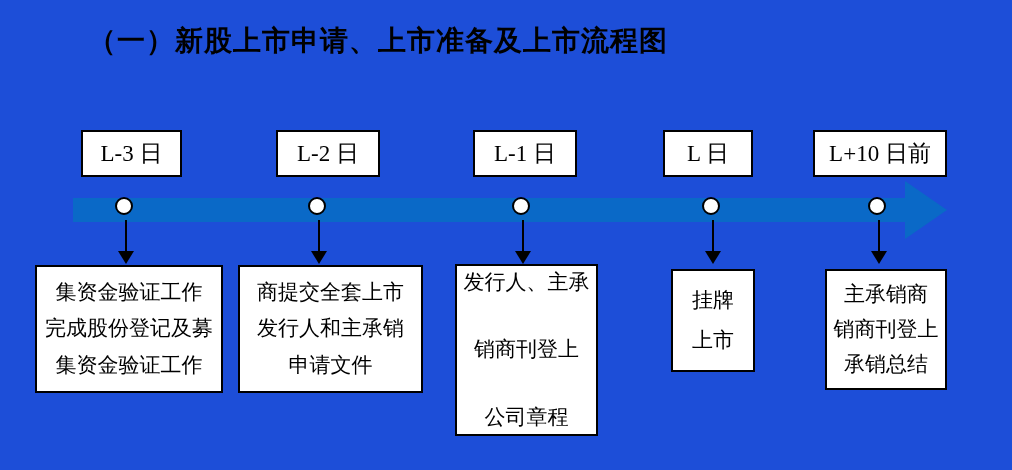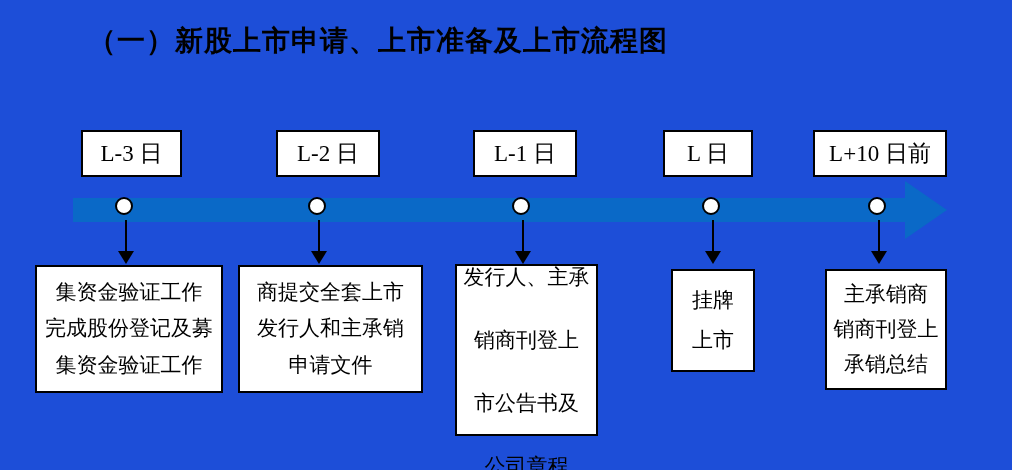--- a/index.html
+++ b/index.html
@@ -128,21 +128,20 @@
     <div class="stage-line">集资金验证工作</div>
   </div>
   <div class="stage s2">
     <div class="stage-line">商提交全套上市</div>
     <div class="stage-line">发行人和主承销</div>
     <div class="stage-line">申请文件</div>
   </div>
   <div class="stage s3">
     <div class="stage-line">发行人、主承</div>
     <div class="stage-line">销商刊登上</div>
-    <div class="stage-line">市公告书及</div>
     <div class="stage-line">公司章程</div>
   </div>
   <div class="stage s4">
     <div class="stage-line">挂牌</div>
     <div class="stage-line">上市</div>
   </div>
   <div class="stage s5">
     <div class="stage-line">主承销商</div>
     <div class="stage-line">销商刊登上</div>
     <div class="stage-line">承销总结</div>

